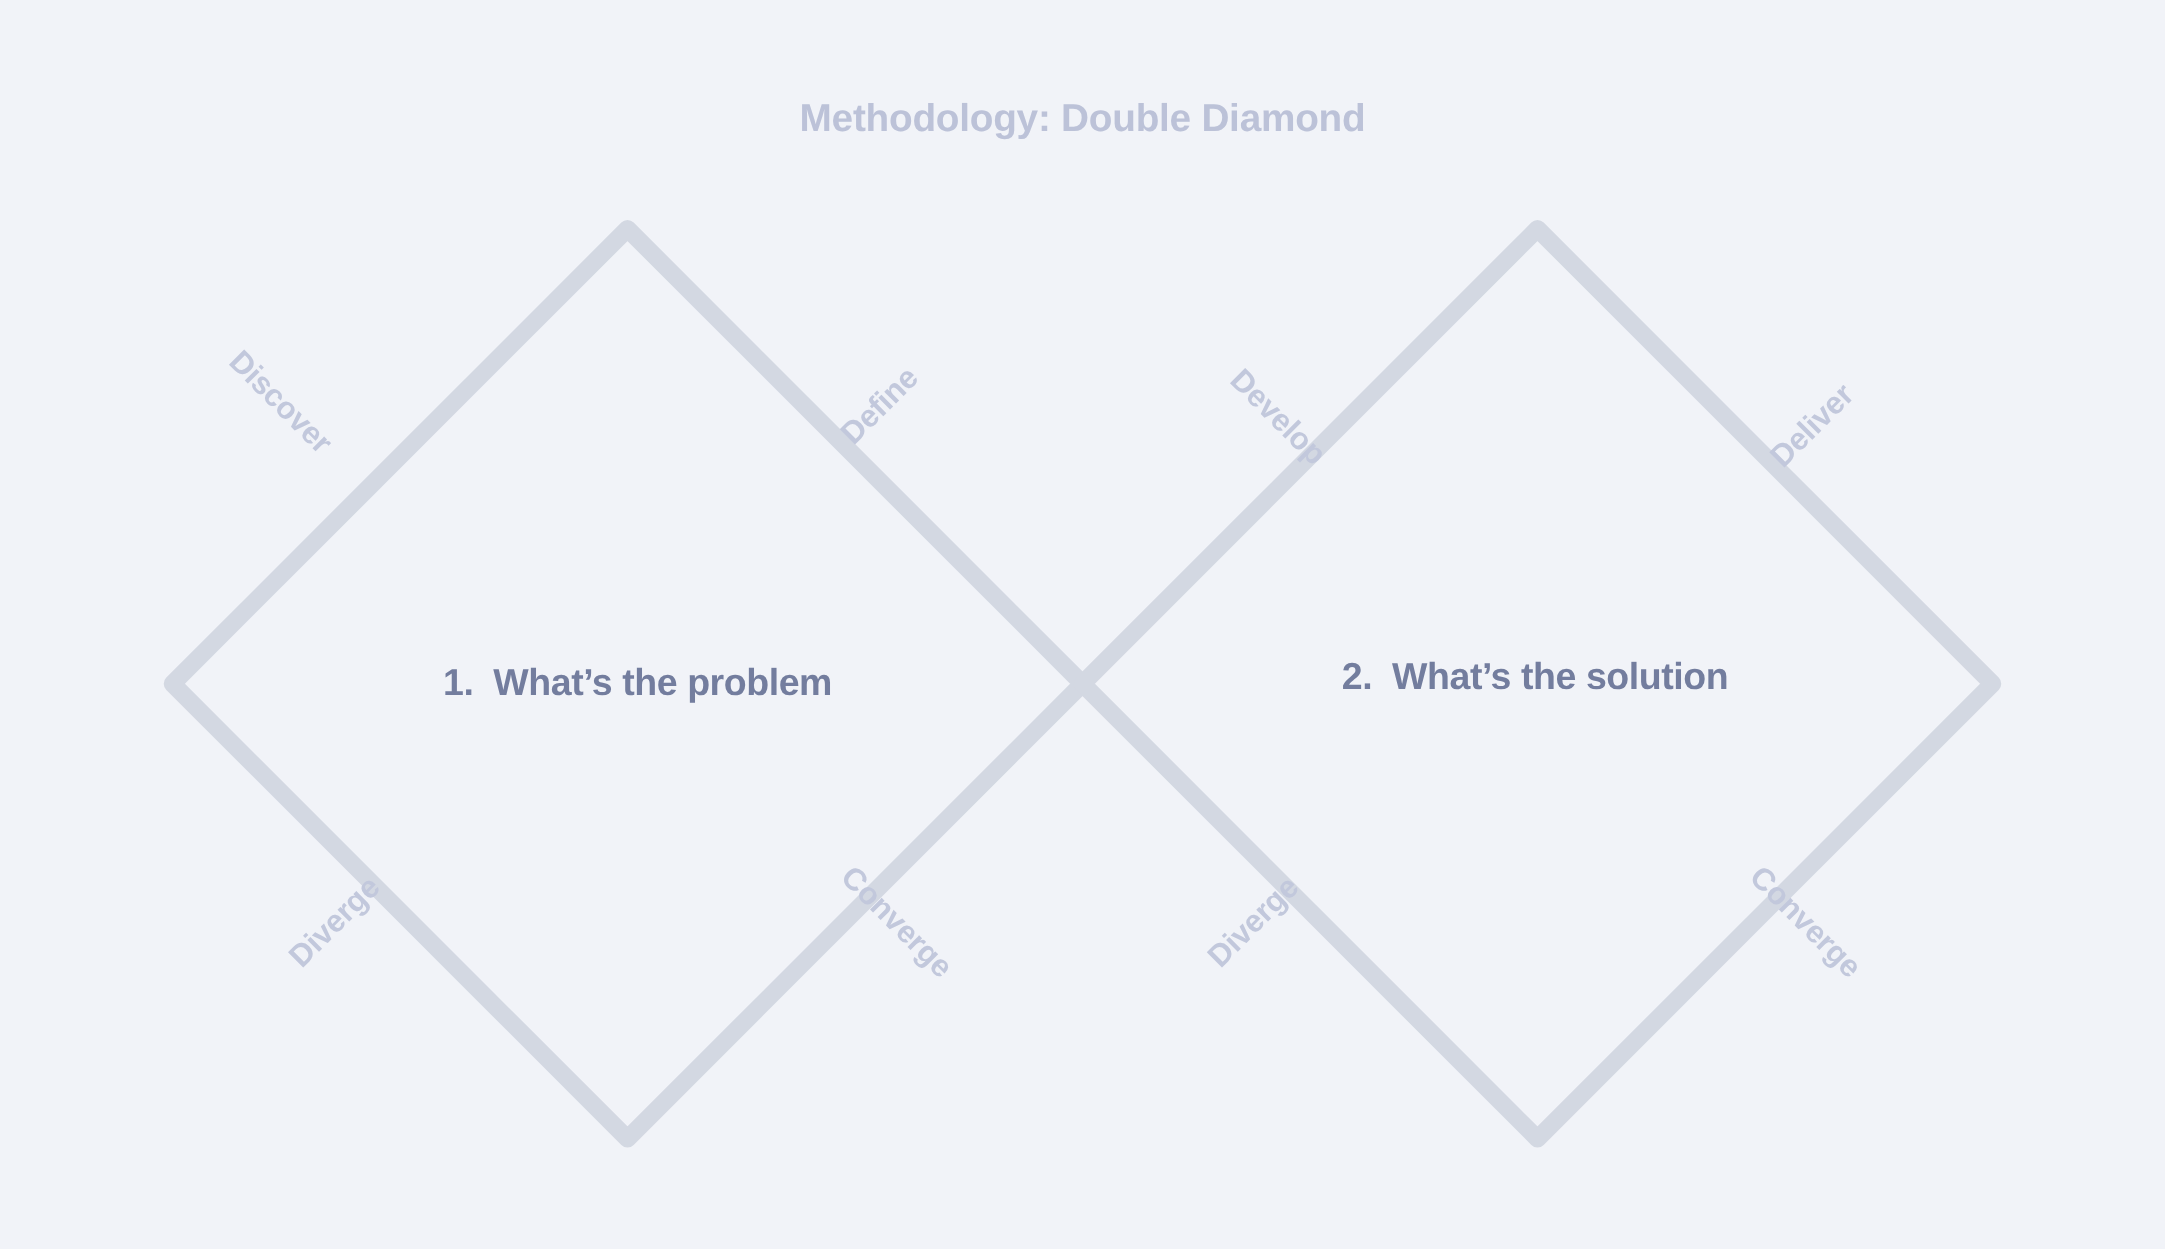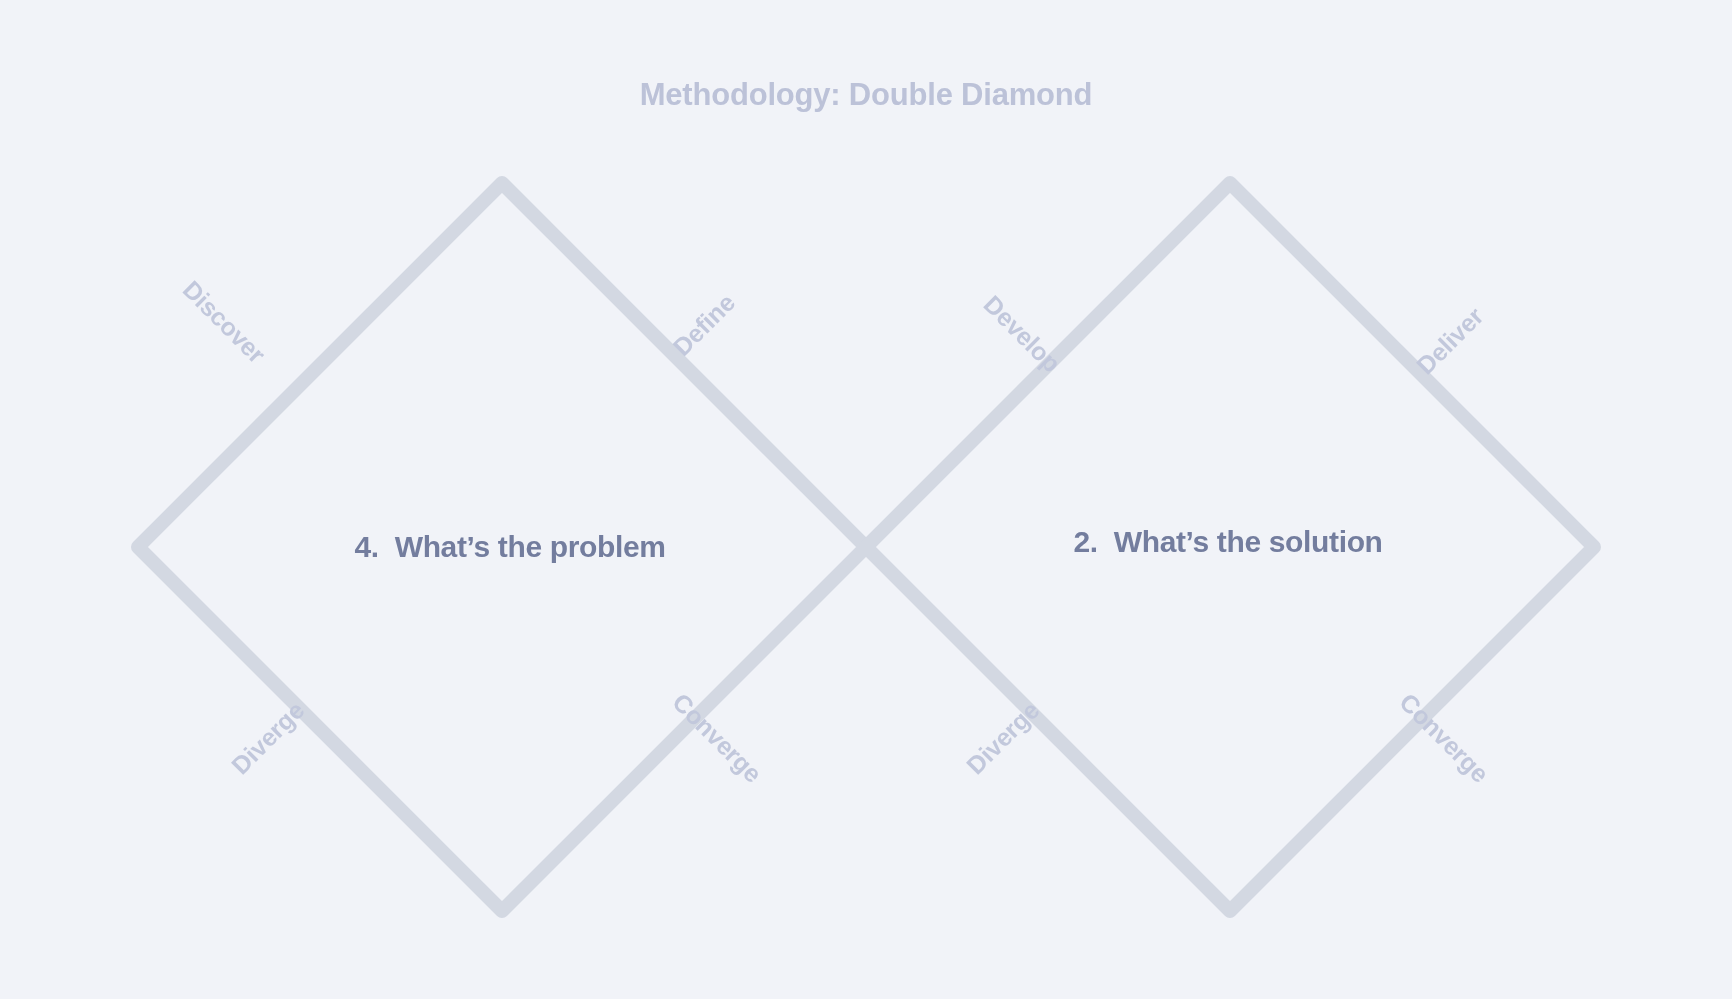--- a/index.html
+++ b/index.html
@@ -93,21 +93,21 @@
 
   <div id="title">Methodology: Double Diamond</div>
 
   <svg id="diagram-svg" viewBox="0 0 1732 999">
     <g fill="none" stroke="#d3d8e2" stroke-width="14" stroke-linejoin="round" stroke-linecap="round">
       <polygon points="502,183 866,547 502,911 138,547"></polygon>
       <polygon points="1230,183 1594,547 1230,911 866,547"></polygon>
     </g>
   </svg>
 
-  <div class="diamond-heading" id="heading-left">4.  What’s the problem</div>
+  <div class="diamond-heading" id="heading-left">1.  What’s the problem</div>
 
   <div class="diamond-heading" id="heading-right">2.  What’s the solution</div>
 
   <div class="stage-label rot-down" id="label-discover">Discover</div>
 
   <div class="stage-label rot-up" id="label-define">Define</div>
 
   <div class="stage-label rot-up" id="label-diverge-1">Diverge</div>
 
   <div class="stage-label rot-down" id="label-converge-1">Converge</div>

